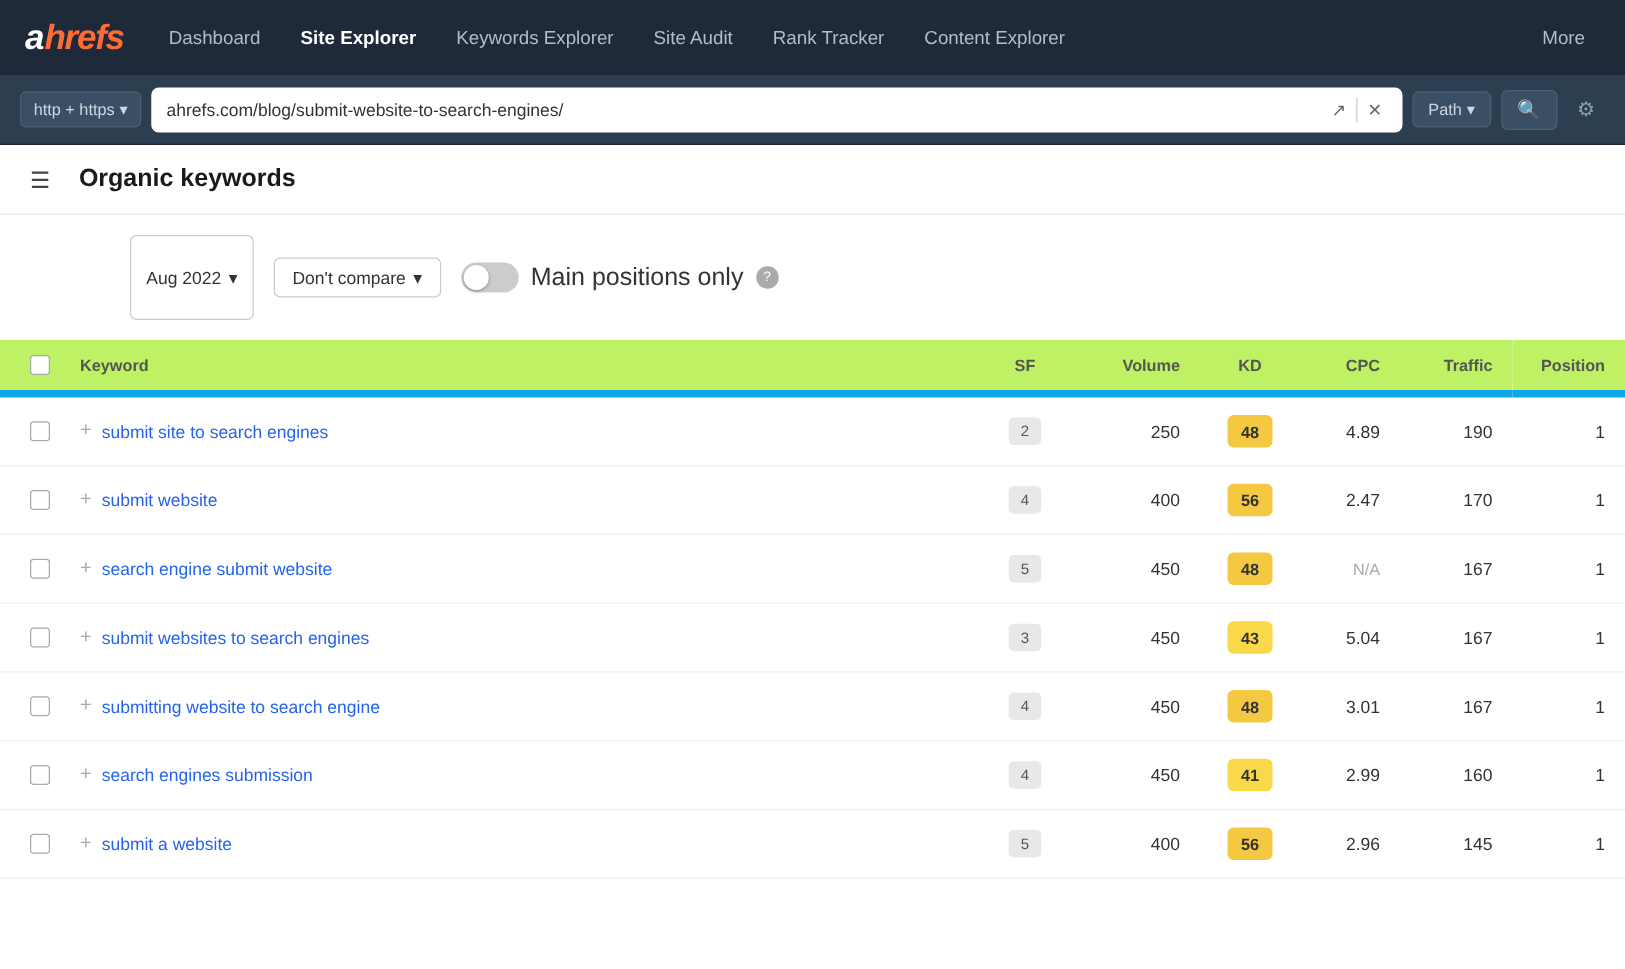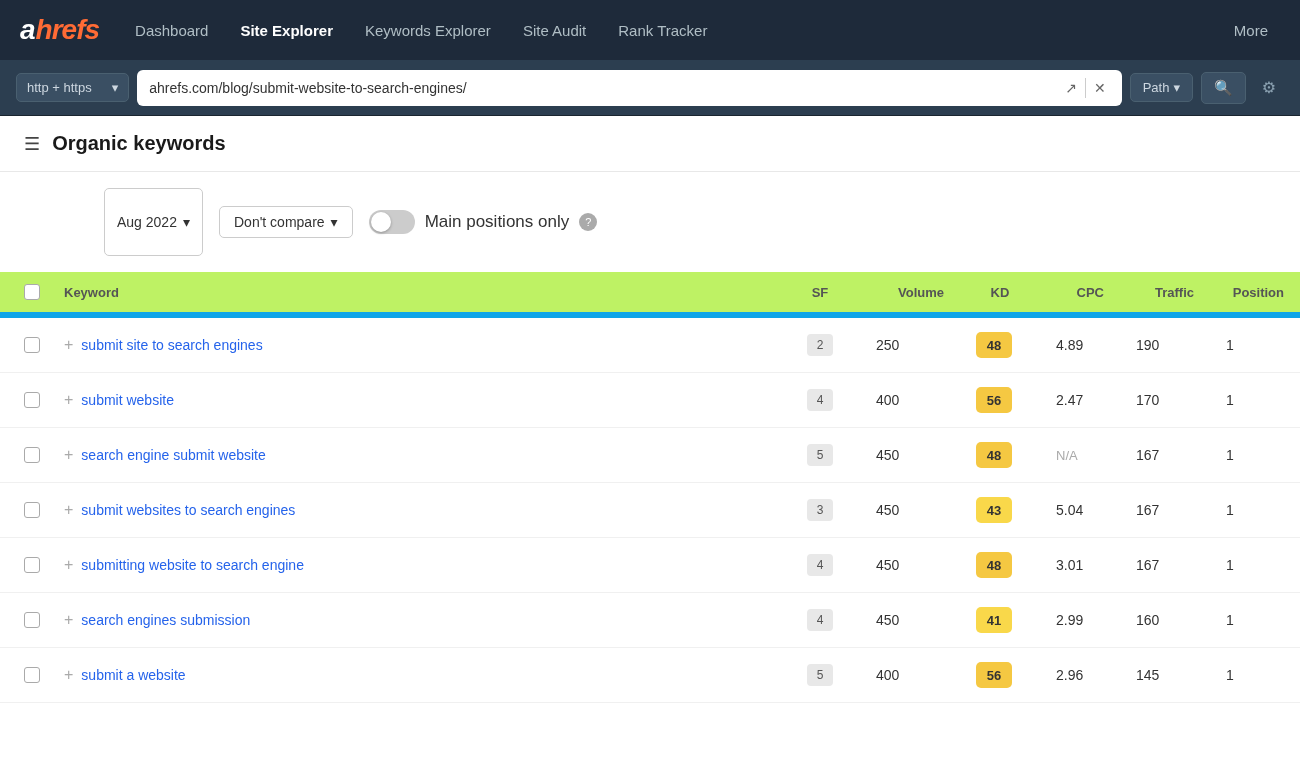--- a/index.html
+++ b/index.html
@@ -56,21 +56,21 @@
     .protocol-select {
       background: #3a4f63;
       color: #cdd7e0;
       border: 1px solid #4a6070;
       border-radius: 5px;
       padding: 6px 10px;
       font-size: 13px;
       cursor: pointer;
       display: flex;
       align-items: center;
-      gap: 20px;
+      gap: 4px;
       white-space: nowrap;
     }
     .url-input-container {
       flex: 1;
       background: #ffffff;
       border-radius: 6px;
       display: flex;
       align-items: center;
       padding: 16px 12px;
       height: 36px;
@@ -140,20 +140,21 @@
     }
     .hamburger-icon {
       font-size: 18px;
       color: #444;
       cursor: pointer;
     }
     .page-title {
       font-size: 20px;
       font-weight: 700;
       color: #1a1a1a;
+      margin-left: 11px;
     }
 
     
     .keywords-section {
       padding: 16px 24px;
       display: flex;
       align-items: center;
       gap: 16px;
       position: relative;
     }
@@ -214,21 +215,21 @@
       width: 20px;
       height: 20px;
       background: #fff;
       border-radius: 50%;
       position: absolute;
       top: 2px;
       left: 2px;
       box-shadow: 0 1px 3px rgba(0,0,0,0.3);
     }
     .toggle-label {
-      font-size: 17px;
+      font-size: 20px;
       color: #333;
     }
     .help-icon {
       width: 18px;
       height: 18px;
       background: #aaa;
       border-radius: 50%;
       color: #fff;
       font-size: 11px;
       display: flex;
@@ -272,21 +273,21 @@
 
     tbody tr {
       border-bottom: 1px solid #f0f0f0;
       background: #fff;
     }
     td {
       padding: 14px 16px;
       font-size: 14px;
       color: #333;
     }
-    td.right { }
+    td.right { text-align: right; }
     .td-checkbox {
       padding: 14px 8px 14px 24px;
     }
     .td-keyword-cell {
       display: flex;
       align-items: center;
       gap: 8px;
     }
     .checkbox {
       width: 16px;
@@ -329,35 +330,36 @@
       border-radius: 5px;
       font-size: 13px;
       font-weight: 700;
       color: #333;
       margin: auto;
     }
     .kd-yellow { background: #f5c842; }
     .kd-lightyellow { background: #f9d84a; }
     .na-text { color: #aaa; font-size: 13px; }
     .td-sf { text-align: center; }
-    .td-kd { }
+    .td-kd { text-align: center; }
   </style>
 </head>
 <body>
 
 <nav class="top-nav">
   <div class="logo">
     <span class="logo-a">a</span>
       <span class="logo-text">hrefs</span>
   </div>
   <span class="nav-item">Dashboard</span>
   <span class="nav-item active">Site Explorer</span>
   <span class="nav-item">Keywords Explorer</span>
   <span class="nav-item">Site Audit</span>
   <span class="nav-item">Rank Tracker</span>
+  <span class="nav-item">Content Explorer</span>
   <span class="nav-spacer"></span>
   <span class="nav-item">More</span>
 </nav>
 
 <div class="url-bar">
   <div class="protocol-select">
     <span>http + https</span>
     <span>▾</span>
   </div>
   <div class="url-input-container">

